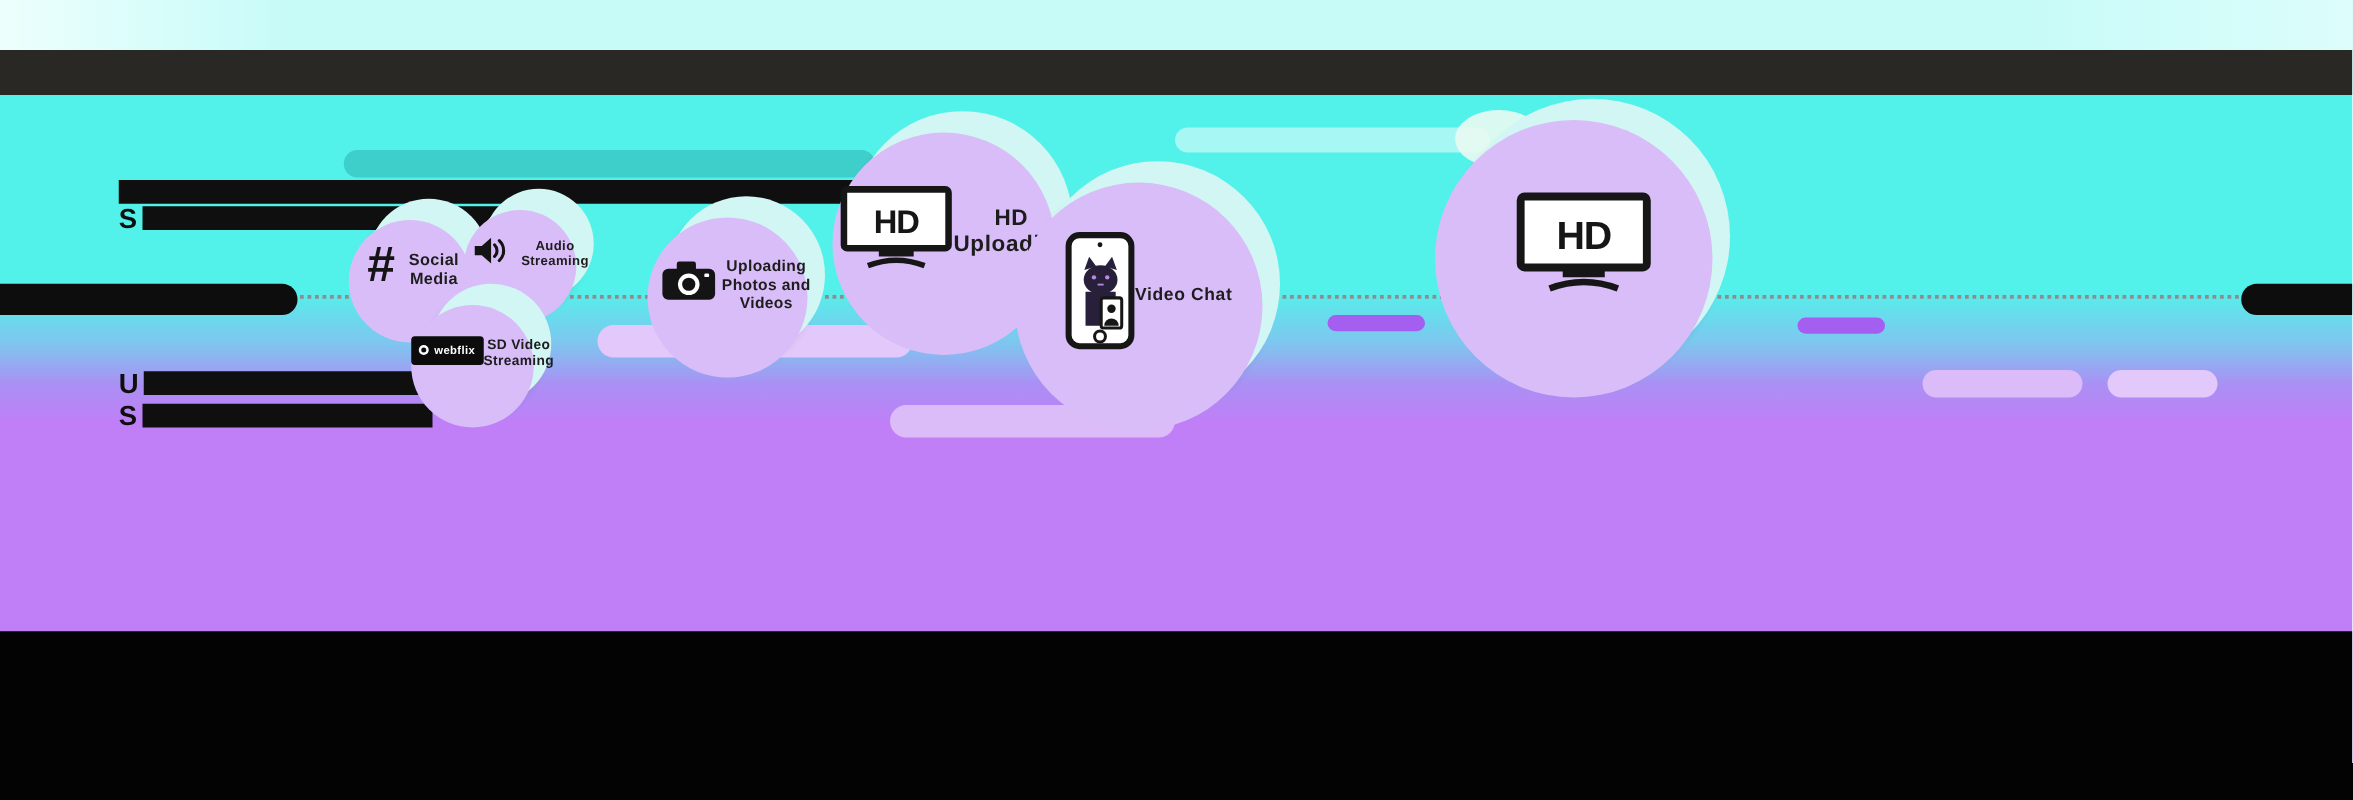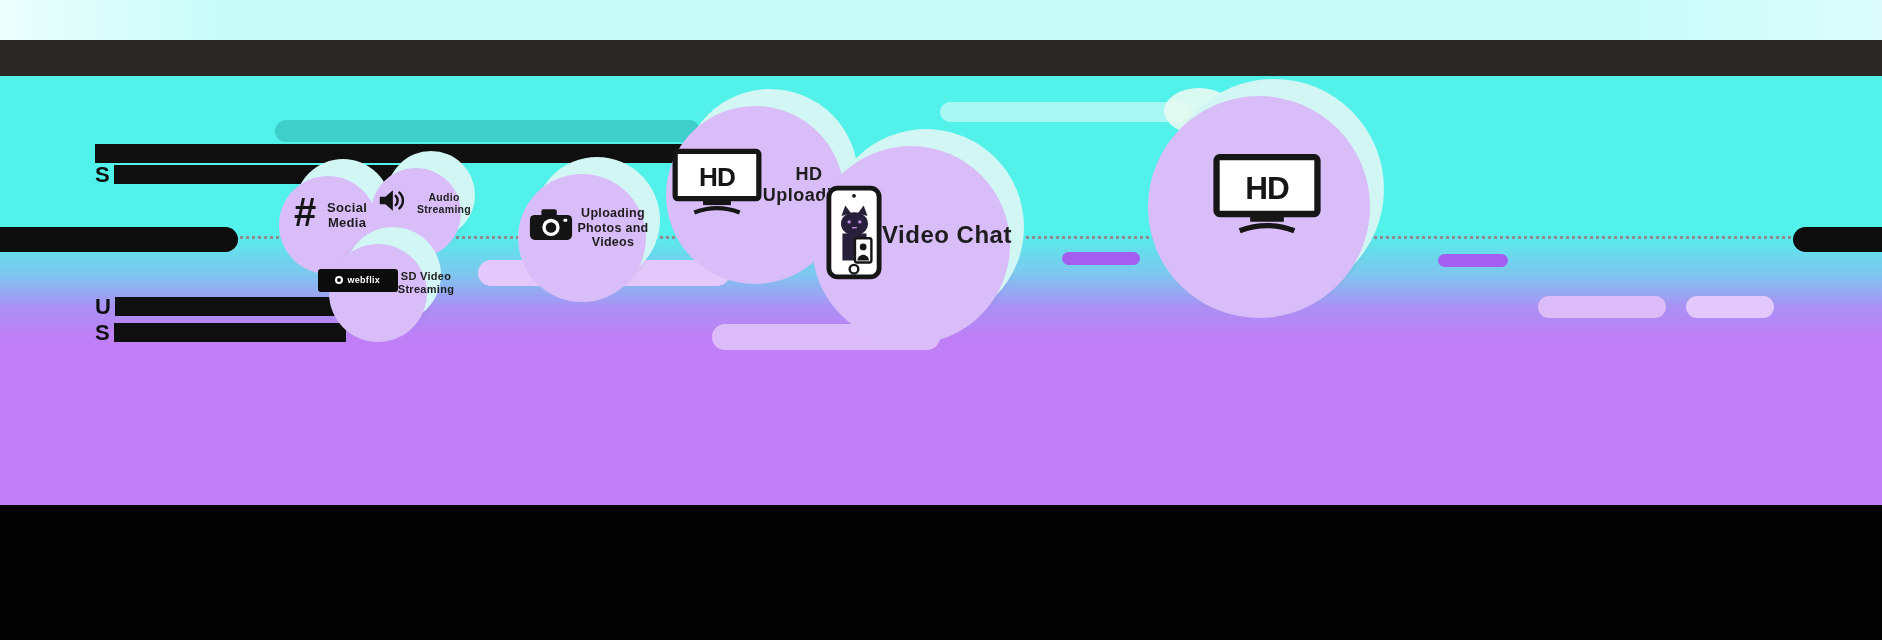--- a/index.html
+++ b/index.html
@@ -72,28 +72,28 @@
   #b-social .label { font-size:13px; max-width:62px; }
   #b-audio     { left:381px;  top:160px; width:86px;  height:86px; }
   #b-audio .label { font-size:10.5px; max-width:64px;margin-left:12px; }
   #b-sd        { left:339px;  top:236px; width:94px;  height:94px; }
   #b-sd .label { font-size:11px; max-width:74px; }
   #b-upload    { left:528px;  top:166px; width:124px; height:124px; }
   #b-upload .label { font-size:12.5px; max-width:108px; }
   #b-hd        { left:676px;  top:98px;  width:174px; height:174px; }
   #b-hd .label { font-size:18px; max-width:112px; letter-spacing:.5px; }
   #b-videochat { left:822px;  top:138px; width:194px; height:194px; }
-  #b-videochat .label { font-size:24px; letter-spacing:.5px; }
+  #b-videochat .label { font-size:14px; letter-spacing:.5px; }
   #b-4k        { left:1158px; top:88px;  width:218px; height:218px; }
   #b-4k .label { font-size:19px; max-width:162px; letter-spacing:.5px; }
 
   .hash-glyph { font-size:40px; font-weight:800; color:#141414; line-height:1; }
 
   
-  .webflix-chip { width:80px; height:23px; background:#0c0c0c; border-radius:3px;
+  .webflix-chip { width:58px; height:23px; background:#0c0c0c; border-radius:3px;
     display:flex; align-items:center; justify-content:center; gap:4px; }
   .wf-ring { width:8px; height:8px; border-radius:50%; border:2.5px solid #ffffff; box-sizing:border-box; flex:none; }
   .wf-text { color:#ffffff; font-size:9px; font-weight:800; letter-spacing:.3px; }
 
   svg text { font-family:"Liberation Sans", sans-serif; }
 </style>
 </head>
 <body>
 
 <div class="stage">

